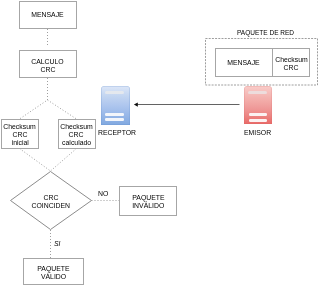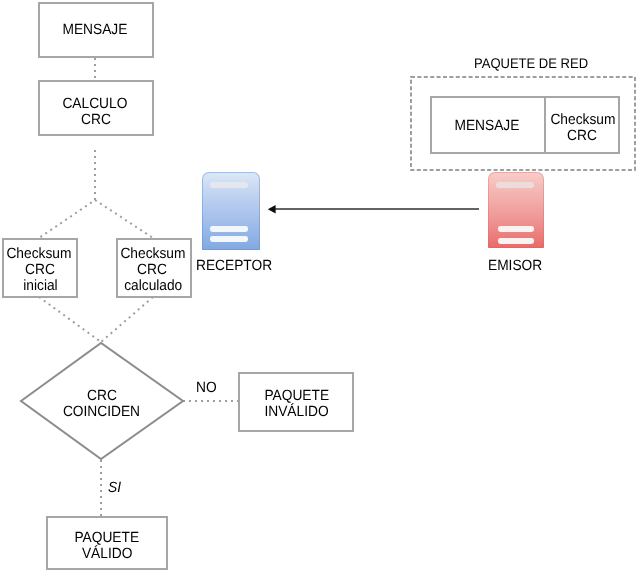--- a/index.html
+++ b/index.html
@@ -40,21 +40,21 @@
     <g>
       <path d="M239.5 104.5 L137.2 104.5" stroke="#636363" stroke-width="1" fill="none"></path>
       <path d="M133.9 104.6 L137.8 102.5 L137.8 106.7 Z" fill="#0d0d0d"></path>
     </g>
   </svg>
 
   <div class="node boxed cap one" style="left:19px;top:1px;width:57.5px;height:28px;">
     <span class="t">MENSAJE</span>
   </div>
 
-  <div class="node boxed cap" style="left:19px;top:40px;width:57.5px;height:28.2px;">
+  <div class="node boxed cap" style="left:19px;top:50px;width:57.5px;height:28.2px;">
     <span class="t">CALCULO</span>
     <span class="t">CRC</span>
   </div>
 
   <div class="node boxed mix" style="left:1px;top:118.5px;width:37.5px;height:30px;">
     <span class="t">Checksum</span>
     <span class="t">CRC</span>
     <span class="t">inicial</span>
   </div>
 

